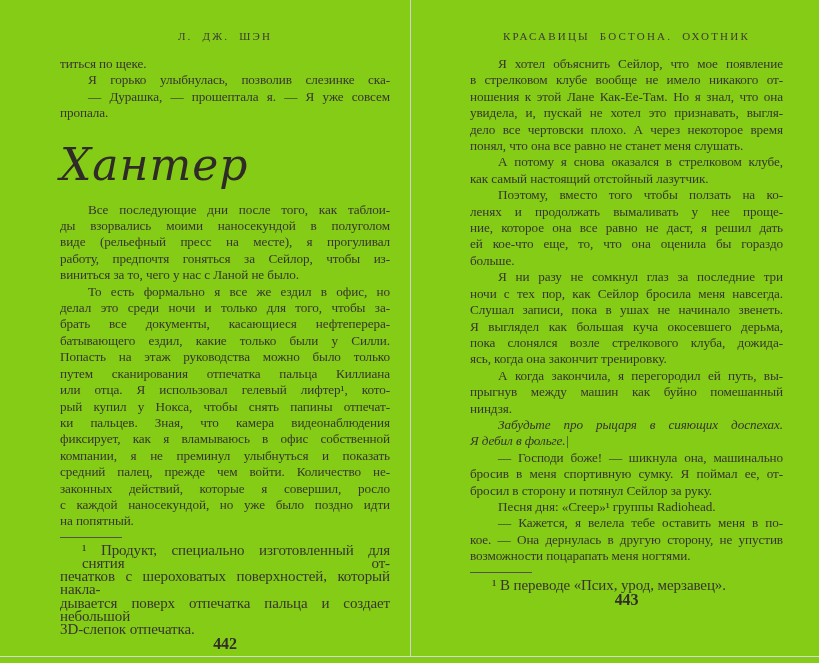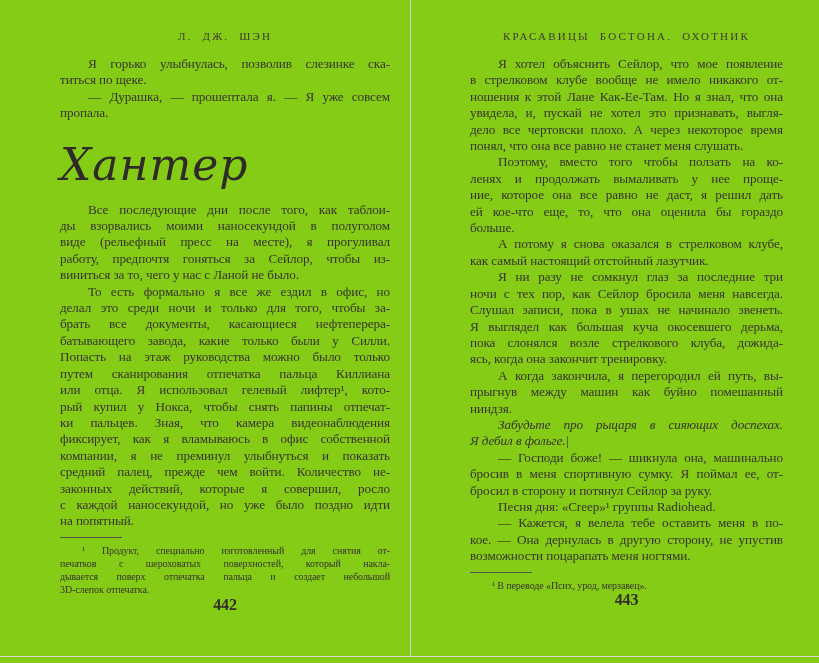--- a/index.html
+++ b/index.html
@@ -44,21 +44,21 @@
     letter-spacing: 1px;
   }
 
   .footnote-rule {
     width: 62px; height: 0;
     border-top: 1px solid #55514c;
     margin-top: 7px;
   }
   .footnote {
     margin-top: 6px;
-    font-size: 10px; line-height: 13.2px; letter-spacing: -0.1px;
+    font-size: 15px; line-height: 13.2px; letter-spacing: -0.1px;
   }
   .footnote .line.first { padding-left: 22px; }
 
   .page-number {
     text-align: center;
     font-weight: bold;
     font-size: 16px;
     margin-top: 0;
     color: #322e2a;
   }
@@ -77,40 +77,40 @@
 </head>
 <body>
 
 <div class="reader">
   <div class="spread">
 
     <div class="page page-left">
       <div class="running-header">Л. ДЖ. ШЭН</div>
       <div class="body-text">
         <div class="para">
+            <div class="line last">титься по щеке.</div>
             <div class="line first">Я горько улыбнулась, позволив слезинке ска-</div>
-            <div class="line last">титься по щеке.</div>
           </div>
         <div class="para">
             <div class="line first">— Дурашка, — прошептала я. — Я уже совсем</div>
             <div class="line last">пропала.</div>
           </div>
         <div class="chapter-title">Хантер</div>
         <div class="para">
             <div class="line first">Все последующие дни после того, как таблои-</div>
             <div class="line">ды взорвались моими наносекундой в полуголом</div>
             <div class="line">виде (рельефный пресс на месте), я прогуливал</div>
             <div class="line">работу, предпочтя гоняться за Сейлор, чтобы из-</div>
             <div class="line last">виниться за то, чего у нас с Ланой не было.</div>
           </div>
         <div class="para">
             <div class="line first">То есть формально я все же ездил в офис, но</div>
             <div class="line">делал это среди ночи и только для того, чтобы за-</div>
             <div class="line">брать все документы, касающиеся нефтеперера-</div>
-            <div class="line">батывающего завода, какие только были у Силли.</div>
+            <div class="line">батывающего ездил, какие только были у Силли.</div>
             <div class="line">Попасть на этаж руководства можно было только</div>
             <div class="line">путем сканирования отпечатка пальца Киллиана</div>
             <div class="line">или отца. Я использовал гелевый лифтер¹, кото-</div>
             <div class="line">рый купил у Нокса, чтобы снять папины отпечат-</div>
             <div class="line">ки пальцев. Зная, что камера видеонаблюдения</div>
             <div class="line">фиксирует, как я вламываюсь в офис собственной</div>
             <div class="line">компании, я не преминул улыбнуться и показать</div>
             <div class="line">средний палец, прежде чем войти. Количество не-</div>
             <div class="line">законных действий, которые я совершил, росло</div>
             <div class="line">с каждой наносекундой, но уже было поздно идти</div>
@@ -132,29 +132,29 @@
       <div class="body-text">
         <div class="para">
             <div class="line first">Я хотел объяснить Сейлор, что мое появление</div>
             <div class="line">в стрелковом клубе вообще не имело никакого от-</div>
             <div class="line">ношения к этой Лане Как-Ее-Там. Но я знал, что она</div>
             <div class="line">увидела, и, пускай не хотел это признавать, выгля-</div>
             <div class="line">дело все чертовски плохо. А через некоторое время</div>
             <div class="line last">понял, что она все равно не станет меня слушать.</div>
           </div>
         <div class="para">
+            <div class="line first">А потому я снова оказался в стрелковом клубе,</div>
+            <div class="line last">как самый настоящий отстойный лазутчик.</div>
+          </div>
+        <div class="para">
             <div class="line first">Поэтому, вместо того чтобы ползать на ко-</div>
             <div class="line">ленях и продолжать вымаливать у нее проще-</div>
             <div class="line">ние, которое она все равно не даст, я решил дать</div>
             <div class="line">ей кое-что еще, то, что она оценила бы гораздо</div>
             <div class="line last">больше.</div>
-          </div>
-        <div class="para">
-            <div class="line first">А потому я снова оказался в стрелковом клубе,</div>
-            <div class="line last">как самый настоящий отстойный лазутчик.</div>
           </div>
         <div class="para">
             <div class="line first">Я ни разу не сомкнул глаз за последние три</div>
             <div class="line">ночи с тех пор, как Сейлор бросила меня навсегда.</div>
             <div class="line">Слушал записи, пока в ушах не начинало звенеть.</div>
             <div class="line">Я выглядел как большая куча окосевшего дерьма,</div>
             <div class="line">пока слонялся возле стрелкового клуба, дожида-</div>
             <div class="line last">ясь, когда она закончит тренировку.</div>
           </div>
         <div class="para">

